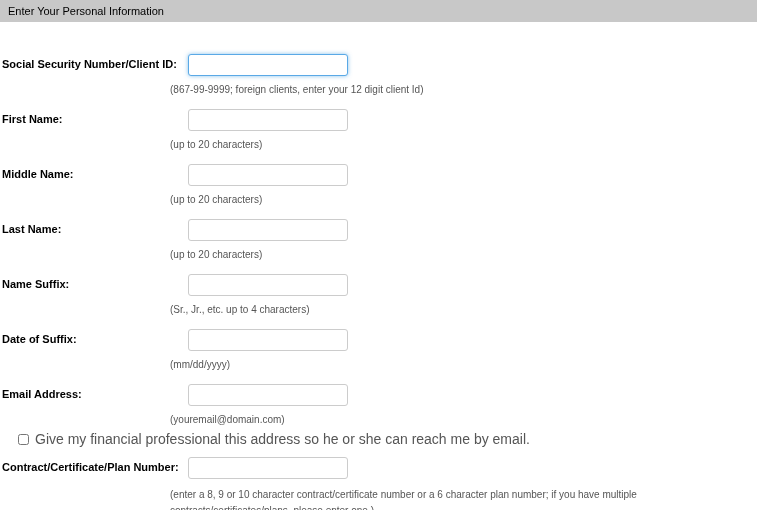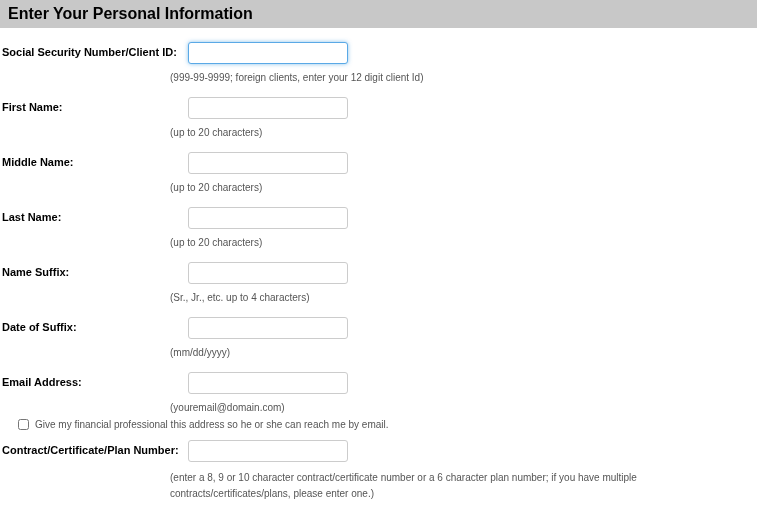--- a/index.html
+++ b/index.html
@@ -5,24 +5,24 @@
     * { box-sizing: border-box; margin: 0; padding: 0; }
     body {
       font-family: Arial, Helvetica, sans-serif;
       font-size: 11px;
       color: #000;
       background: #fff;
       width: 757px;
     }
     .section-header {
       background: #c8c8c8;
-      font-weight: bold;
-      font-size: 16px;
+      font-weight: normal;
+      font-size: 11px;
       padding: 5px 8px;
-      margin-bottom: 14px;
+      margin-bottom: 32px;
     }
     .form-row {
       display: flex;
       align-items: flex-start;
       margin-bottom: 4px;
     }
     .form-label {
       width: 188px;
       font-weight: bold;
       font-size: 11px;
@@ -63,21 +63,21 @@
       display: flex;
       align-items: center;
       margin: 4px 0 10px 18px;
     }
     .checkbox-row input[type="checkbox"] {
       margin-right: 6px;
       width: 11px;
       height: 11px;
     }
     .checkbox-label {
-      font-size: 10px;
+      font-size: 14px;
       color: #555;
     }
     .hint-text-wide {
       font-size: 10px;
       color: #555;
       padding-top: 4px;
       padding-right: 40px;
       line-height: 1.6;
     }
   </style>
@@ -87,21 +87,21 @@
 <div class="section-header">Enter Your Personal Information</div>
 
 <div class="form-row">
   <div class="form-label">Social Security Number/Client ID:</div>
   <div class="form-field-wrap">
     <input type="text" class="form-input focused" autofocus="" value="" style="">
   </div>
 </div>
 <div class="hint-row">
   <div class="hint-spacer"></div>
-  <div class="hint-text">(999-99-9999; foreign clients, enter your 12 digit client Id)</div>
+  <div class="hint-text">(867-99-9999; foreign clients, enter your 12 digit client Id)</div>
 </div>
 
 <div class="form-row">
   <div class="form-label">First Name:</div>
   <div class="form-field-wrap">
     <input type="text" class="form-input" value="" style="">
   </div>
 </div>
 <div class="hint-row">
   <div class="hint-spacer"></div>

